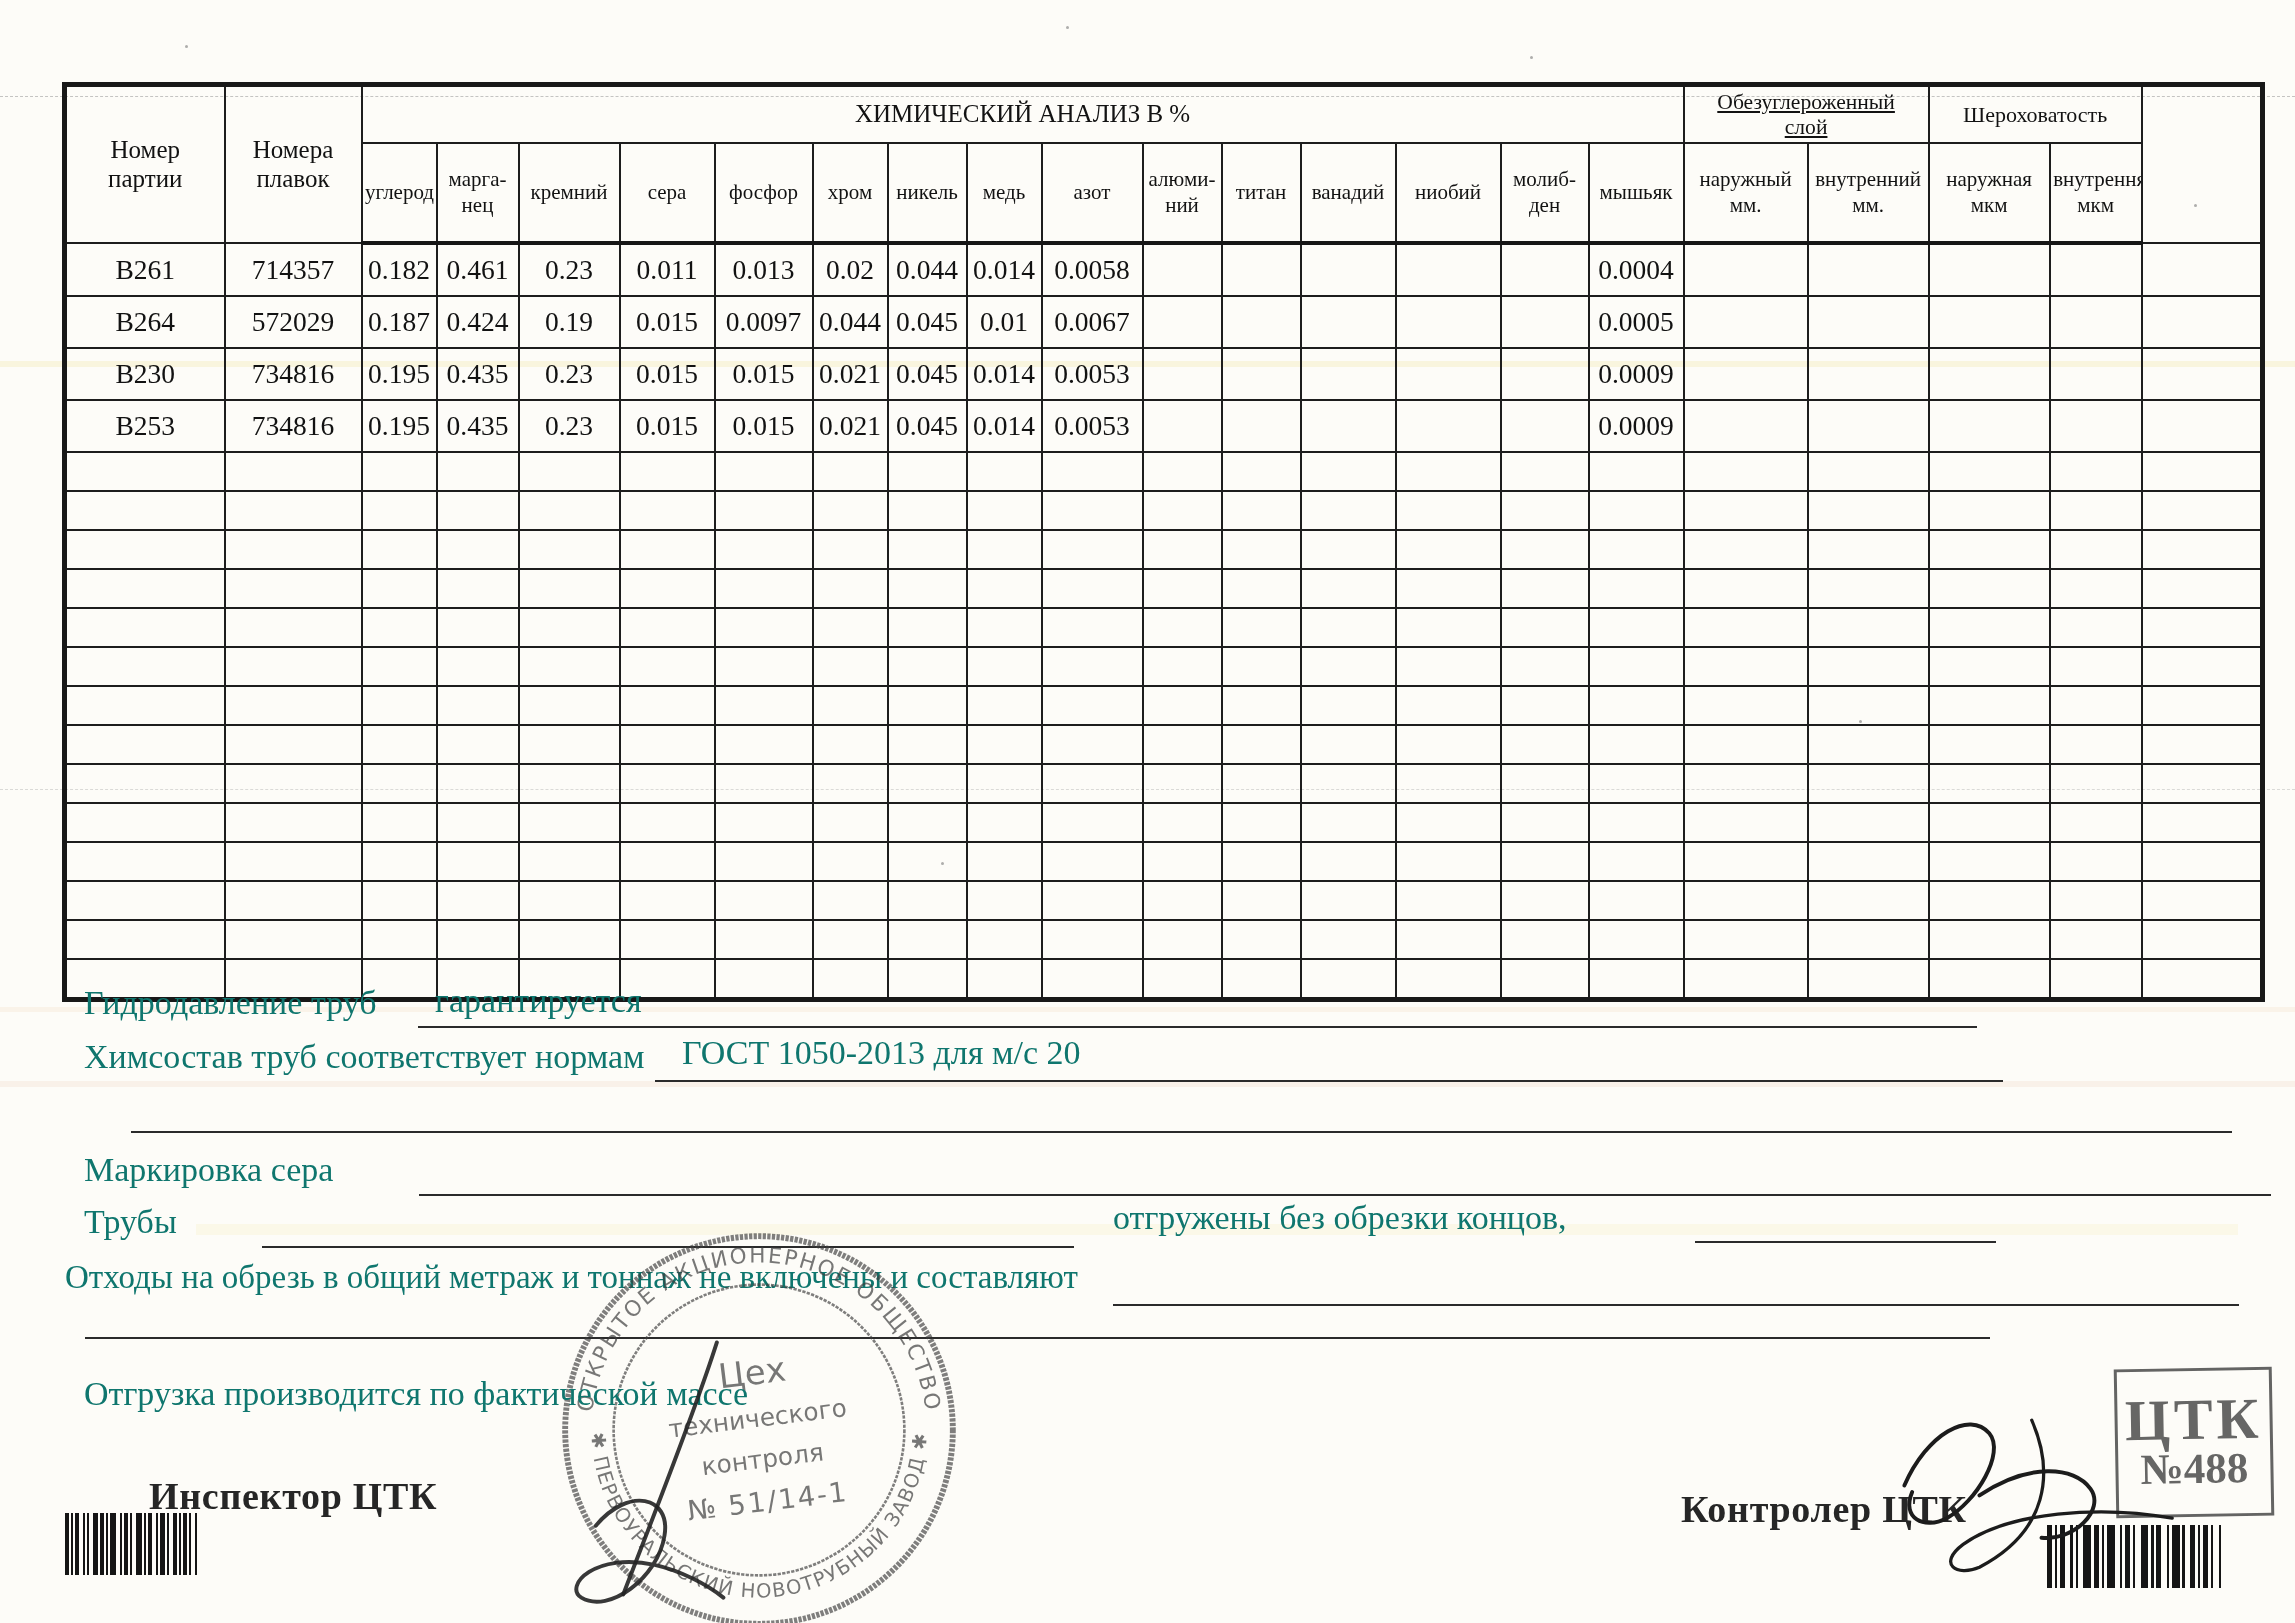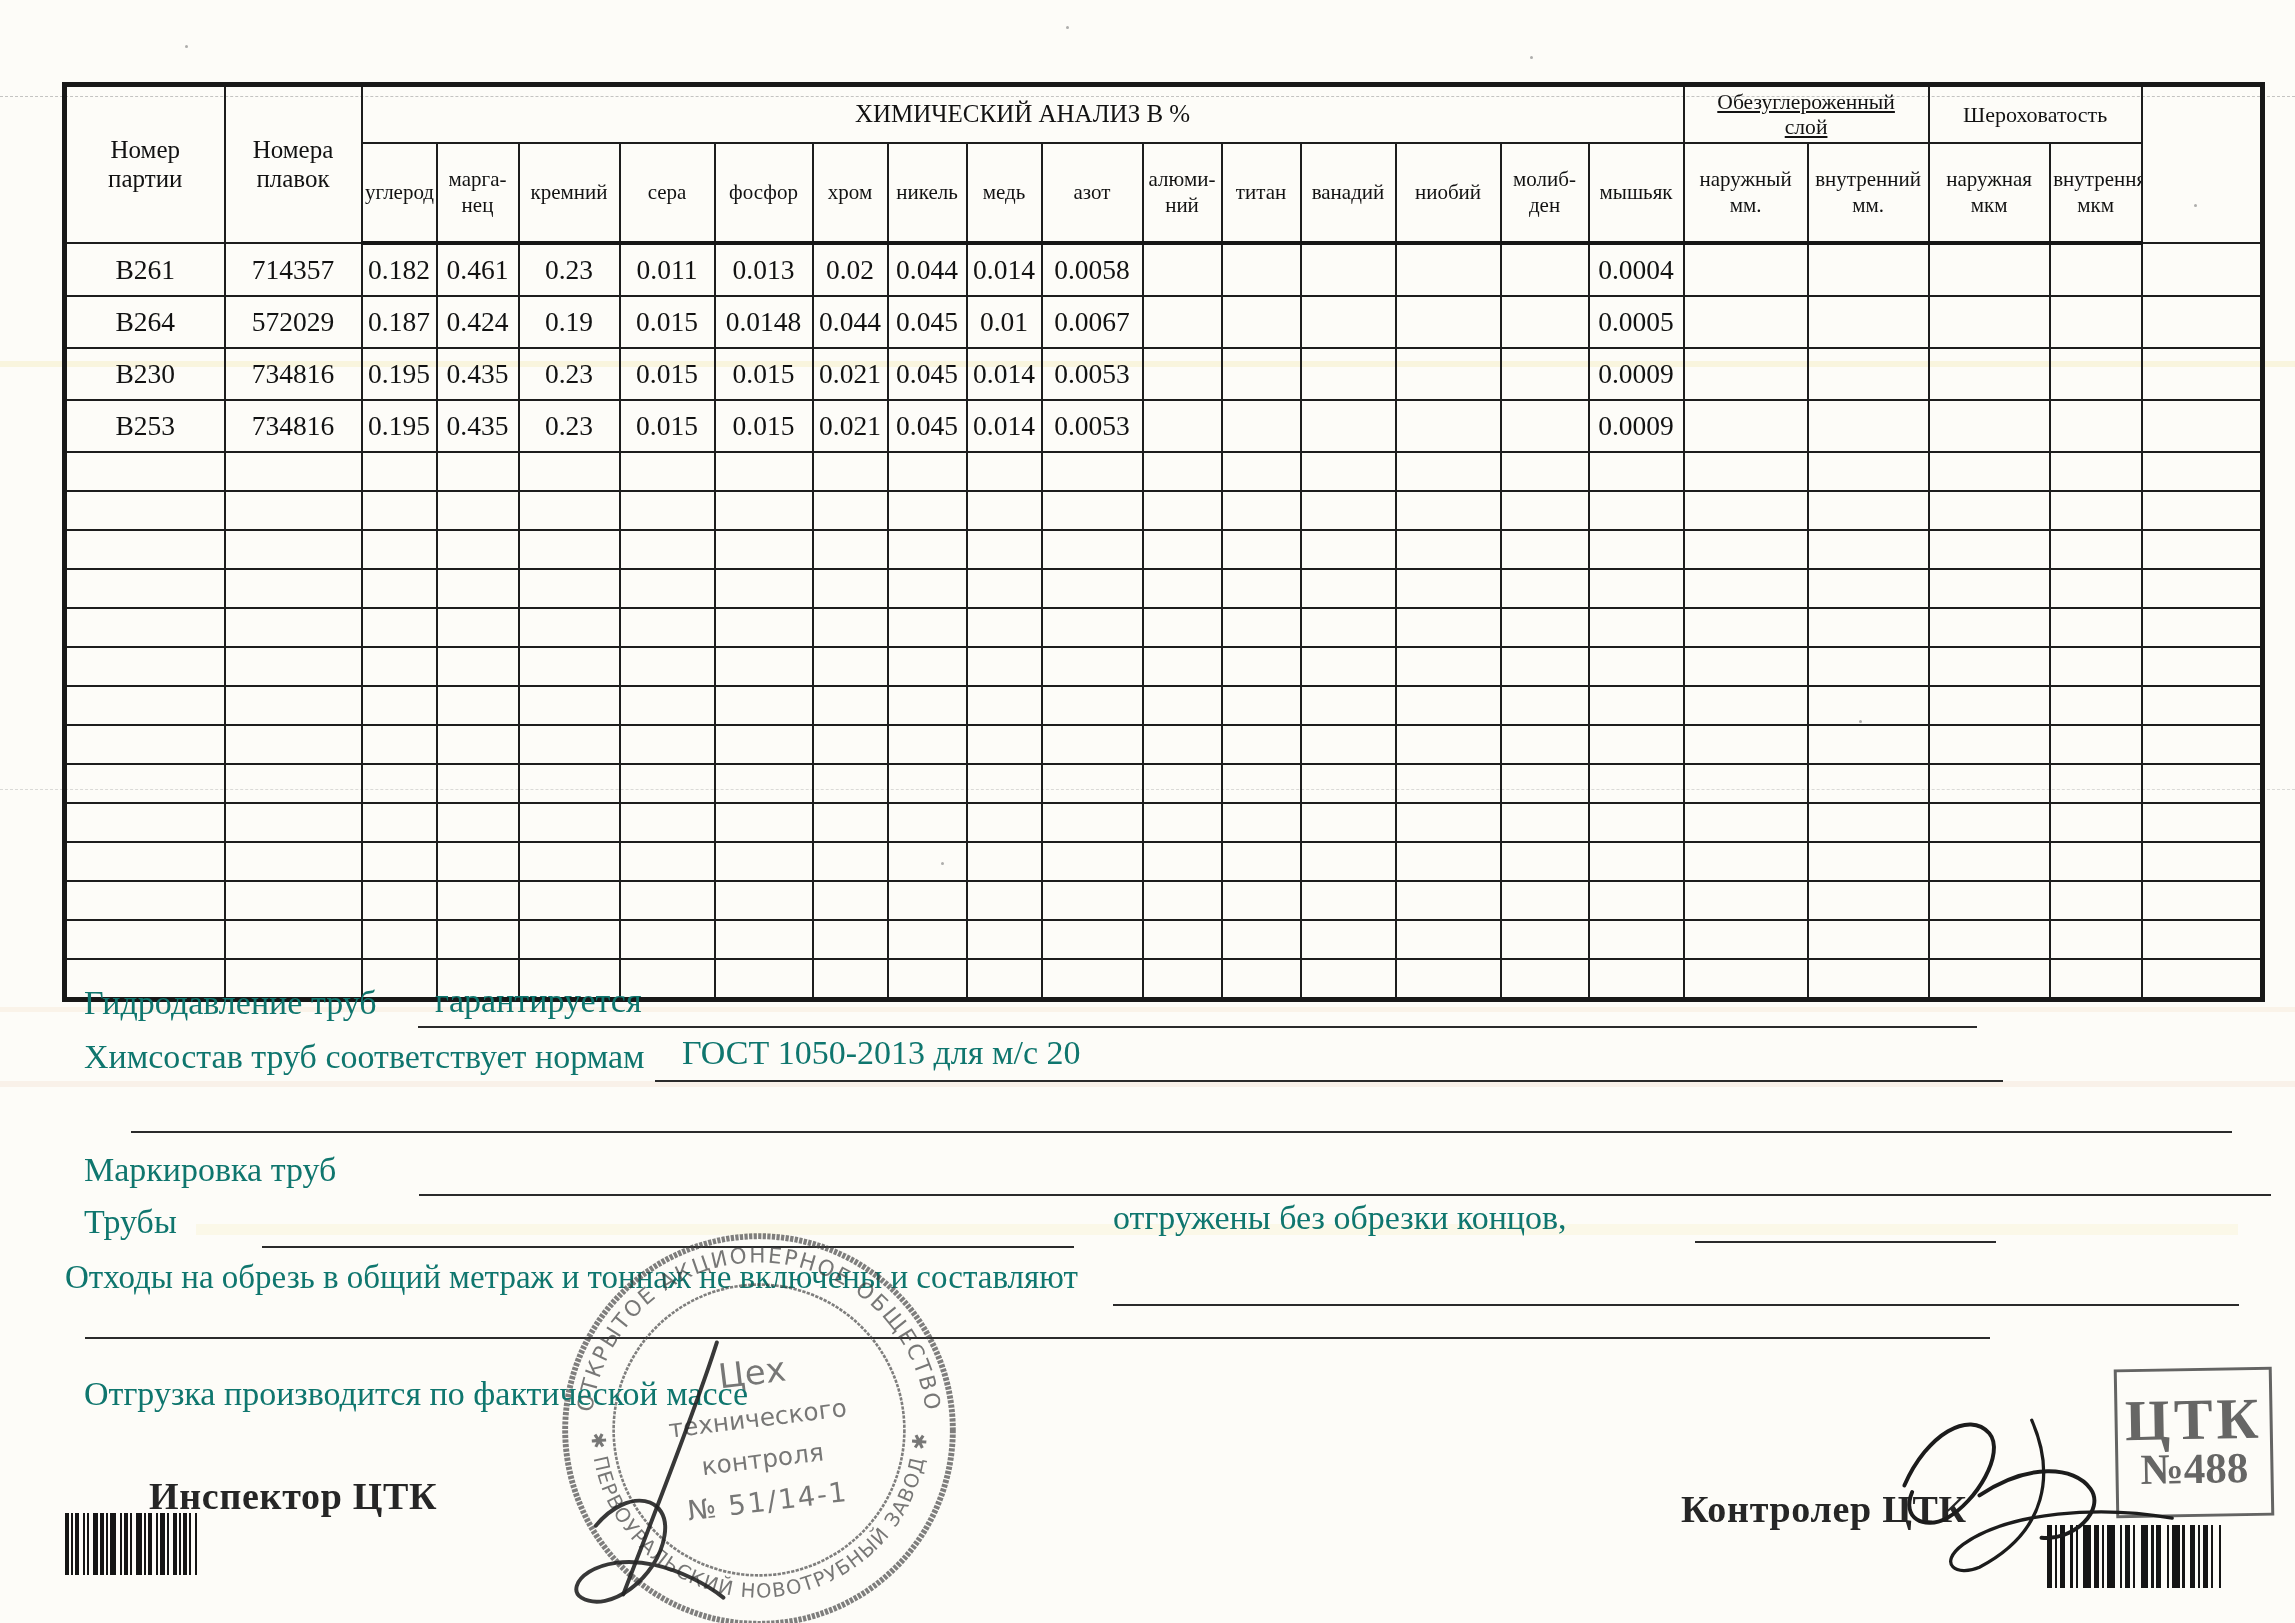--- a/index.html
+++ b/index.html
@@ -158,21 +158,21 @@
           <td></td>
           <td></td>
         </tr>
         <tr class="data-row">
           <td>В264</td>
           <td>572029</td>
           <td>0.187</td>
           <td>0.424</td>
           <td>0.19</td>
           <td>0.015</td>
-          <td>0.0148</td>
+          <td>0.0097</td>
           <td>0.044</td>
           <td>0.045</td>
           <td>0.01</td>
           <td>0.0067</td>
           <td></td>
           <td></td>
           <td></td>
           <td></td>
           <td></td>
           <td>0.0005</td>
@@ -572,21 +572,21 @@
   <div class="abs ftext" style="left:84px; top:984px;">Гидродавление труб</div>
   <div class="abs ftext" style="left:435px; top:982px;">гарантируется</div>
   <div class="uline" style="left:418px; top:1026px; width:1559px;"></div>
 
   <div class="abs ftext" style="left:84px; top:1038px;">Химсостав труб соответствует нормам</div>
   <div class="abs ftext" style="left:682px; top:1034px;">ГОСТ 1050-2013 для м/с 20</div>
   <div class="uline" style="left:655px; top:1080px; width:1348px;"></div>
 
   <div class="uline" style="left:131px; top:1131px; width:2101px;"></div>
 
-  <div class="abs ftext" style="left:84px; top:1151px;">Маркировка труб</div>
+  <div class="abs ftext" style="left:84px; top:1151px;">Маркировка сера</div>
   <div class="uline" style="left:419px; top:1194px; width:1852px;"></div>
 
   <div class="abs ftext" style="left:84px; top:1203px;">Трубы</div>
   <div class="uline" style="left:262px; top:1246px; width:812px;"></div>
   <div class="abs ftext" style="left:1113px; top:1199px;">отгружены без обрезки концов,</div>
   <div class="uline" style="left:1695px; top:1241px; width:301px;"></div>
 
   <div class="abs ftext small" style="left:65px; top:1259px;">Отходы на обрезь в общий метраж и тоннаж не включены и составляют</div>
   <div class="uline" style="left:1113px; top:1304px; width:1126px;"></div>
 

